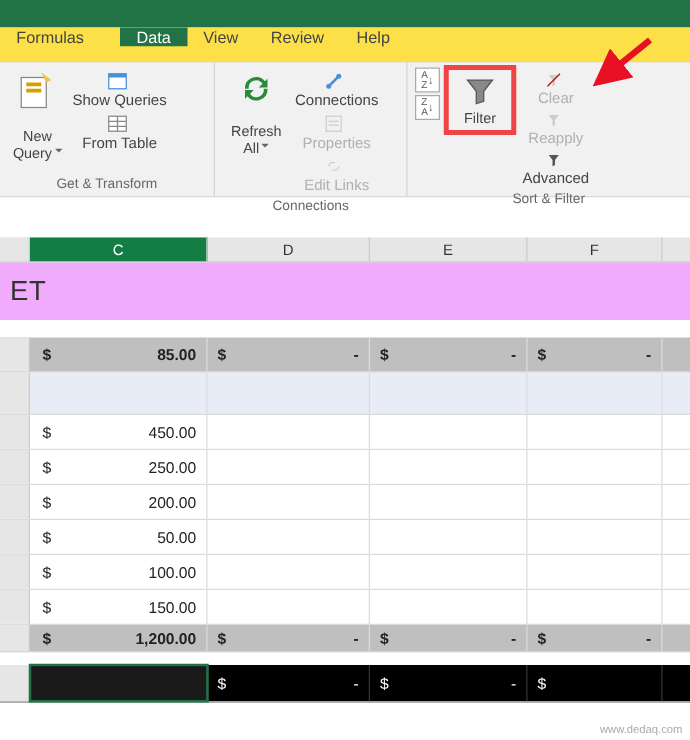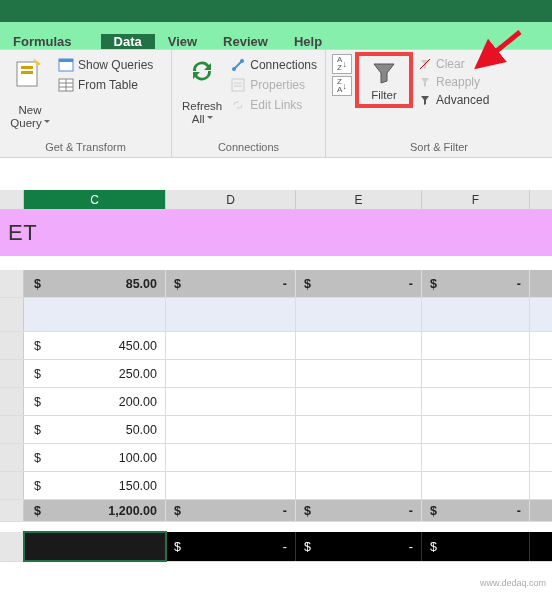--- a/index.html
+++ b/index.html
@@ -2,38 +2,38 @@
 <html><head>
 <meta charset="utf-8">
 <style>
   * { box-sizing: border-box; margin: 0; padding: 0; font-family: "Segoe UI", Arial, sans-serif; }
   body { width: 552px; height: 592px; background: #fff; overflow: hidden; position: relative; }
 
   
   .titlebar { height: 22px; background: #217346; }
 
   
-  .tabs { height: 28px; background: #86efac; display: flex; align-items: flex-end; border-bottom: 1px solid #d4d4d4; font-weight: bold; }
+  .tabs { height: 28px; background: #fde047; display: flex; align-items: flex-start; border-bottom: 1px solid #d4d4d4; }
   .tab { padding: 0 13px; font-size: 13px; color: #444; display: flex; align-items: center; cursor: pointer; }
   .tab.active { background: #217346; color: #fff; margin-left: 16px; }
   .tell-me { display: flex; align-items: center; color: #777; font-size: 13px; margin-left: 8px; }
   .tell-me svg { margin-right: 4px; }
 
   
   .ribbon { height: 108px; background: #f1f1f1; border-bottom: 1px solid #d4d4d4; display: flex; }
   .group { display: flex; flex-direction: column; border-right: 1px solid #d4d4d4; padding: 4px 6px 0 6px; }
   .group-controls { flex: 1; display: flex; align-items: flex-start; }
   .group-label { font-size: 11px; color: #666; text-align: center; padding: 3px 0 4px 0; }
 
   .big-btn { display: flex; flex-direction: column; align-items: center; justify-content: flex-start; padding: 2px 4px; width: 48px; cursor: pointer; }
   .big-btn .lbl { font-size: 11.5px; color: #444; text-align: center; line-height: 1.15; margin-top: 14px; }
   .big-btn .drop::after { content: ""; display: inline-block; border: 3px solid transparent; border-top-color: #666; margin-left: 2px; vertical-align: 1px; }
 
   .vlist { display: flex; flex-direction: column; gap: 2px; padding-top: 2px; }
-  .small-btn { display: flex; align-items: center; font-size: 12px; color: #444; padding: 1px 4px; cursor: pointer; white-space: nowrap; }
+  .small-btn { display: flex; align-items: center; font-size: 12px; color: #444; padding: 1px 4px; cursor: pointer; white-space: nowrap; flex-direction: column; }
   .small-btn.disabled { color: #b0b0b0; cursor: default; }
   .small-btn svg, .small-btn .ic { margin-right: 4px; flex-shrink: 0; }
 
   .filter-highlight { border: 4px solid #ef4444; margin: -2px; padding: 1px 3px; }
   .sort-btn { display:flex; flex-direction:column; align-items:center; padding:2px 4px; cursor:pointer; width:40px;}
   .sort-btn .lbl{font-size:11.5px;color:#444;margin-top:2px;}
   .sort-tiny{display:flex;flex-direction:column;gap:2px;margin-right:5px;}
   .sort-tiny div{border:1px solid #aaa;width:20px;height:20px;font-size:9px;display:flex;align-items:center;justify-content:center;color:#555;cursor:pointer;background:#fff;}
 
   

